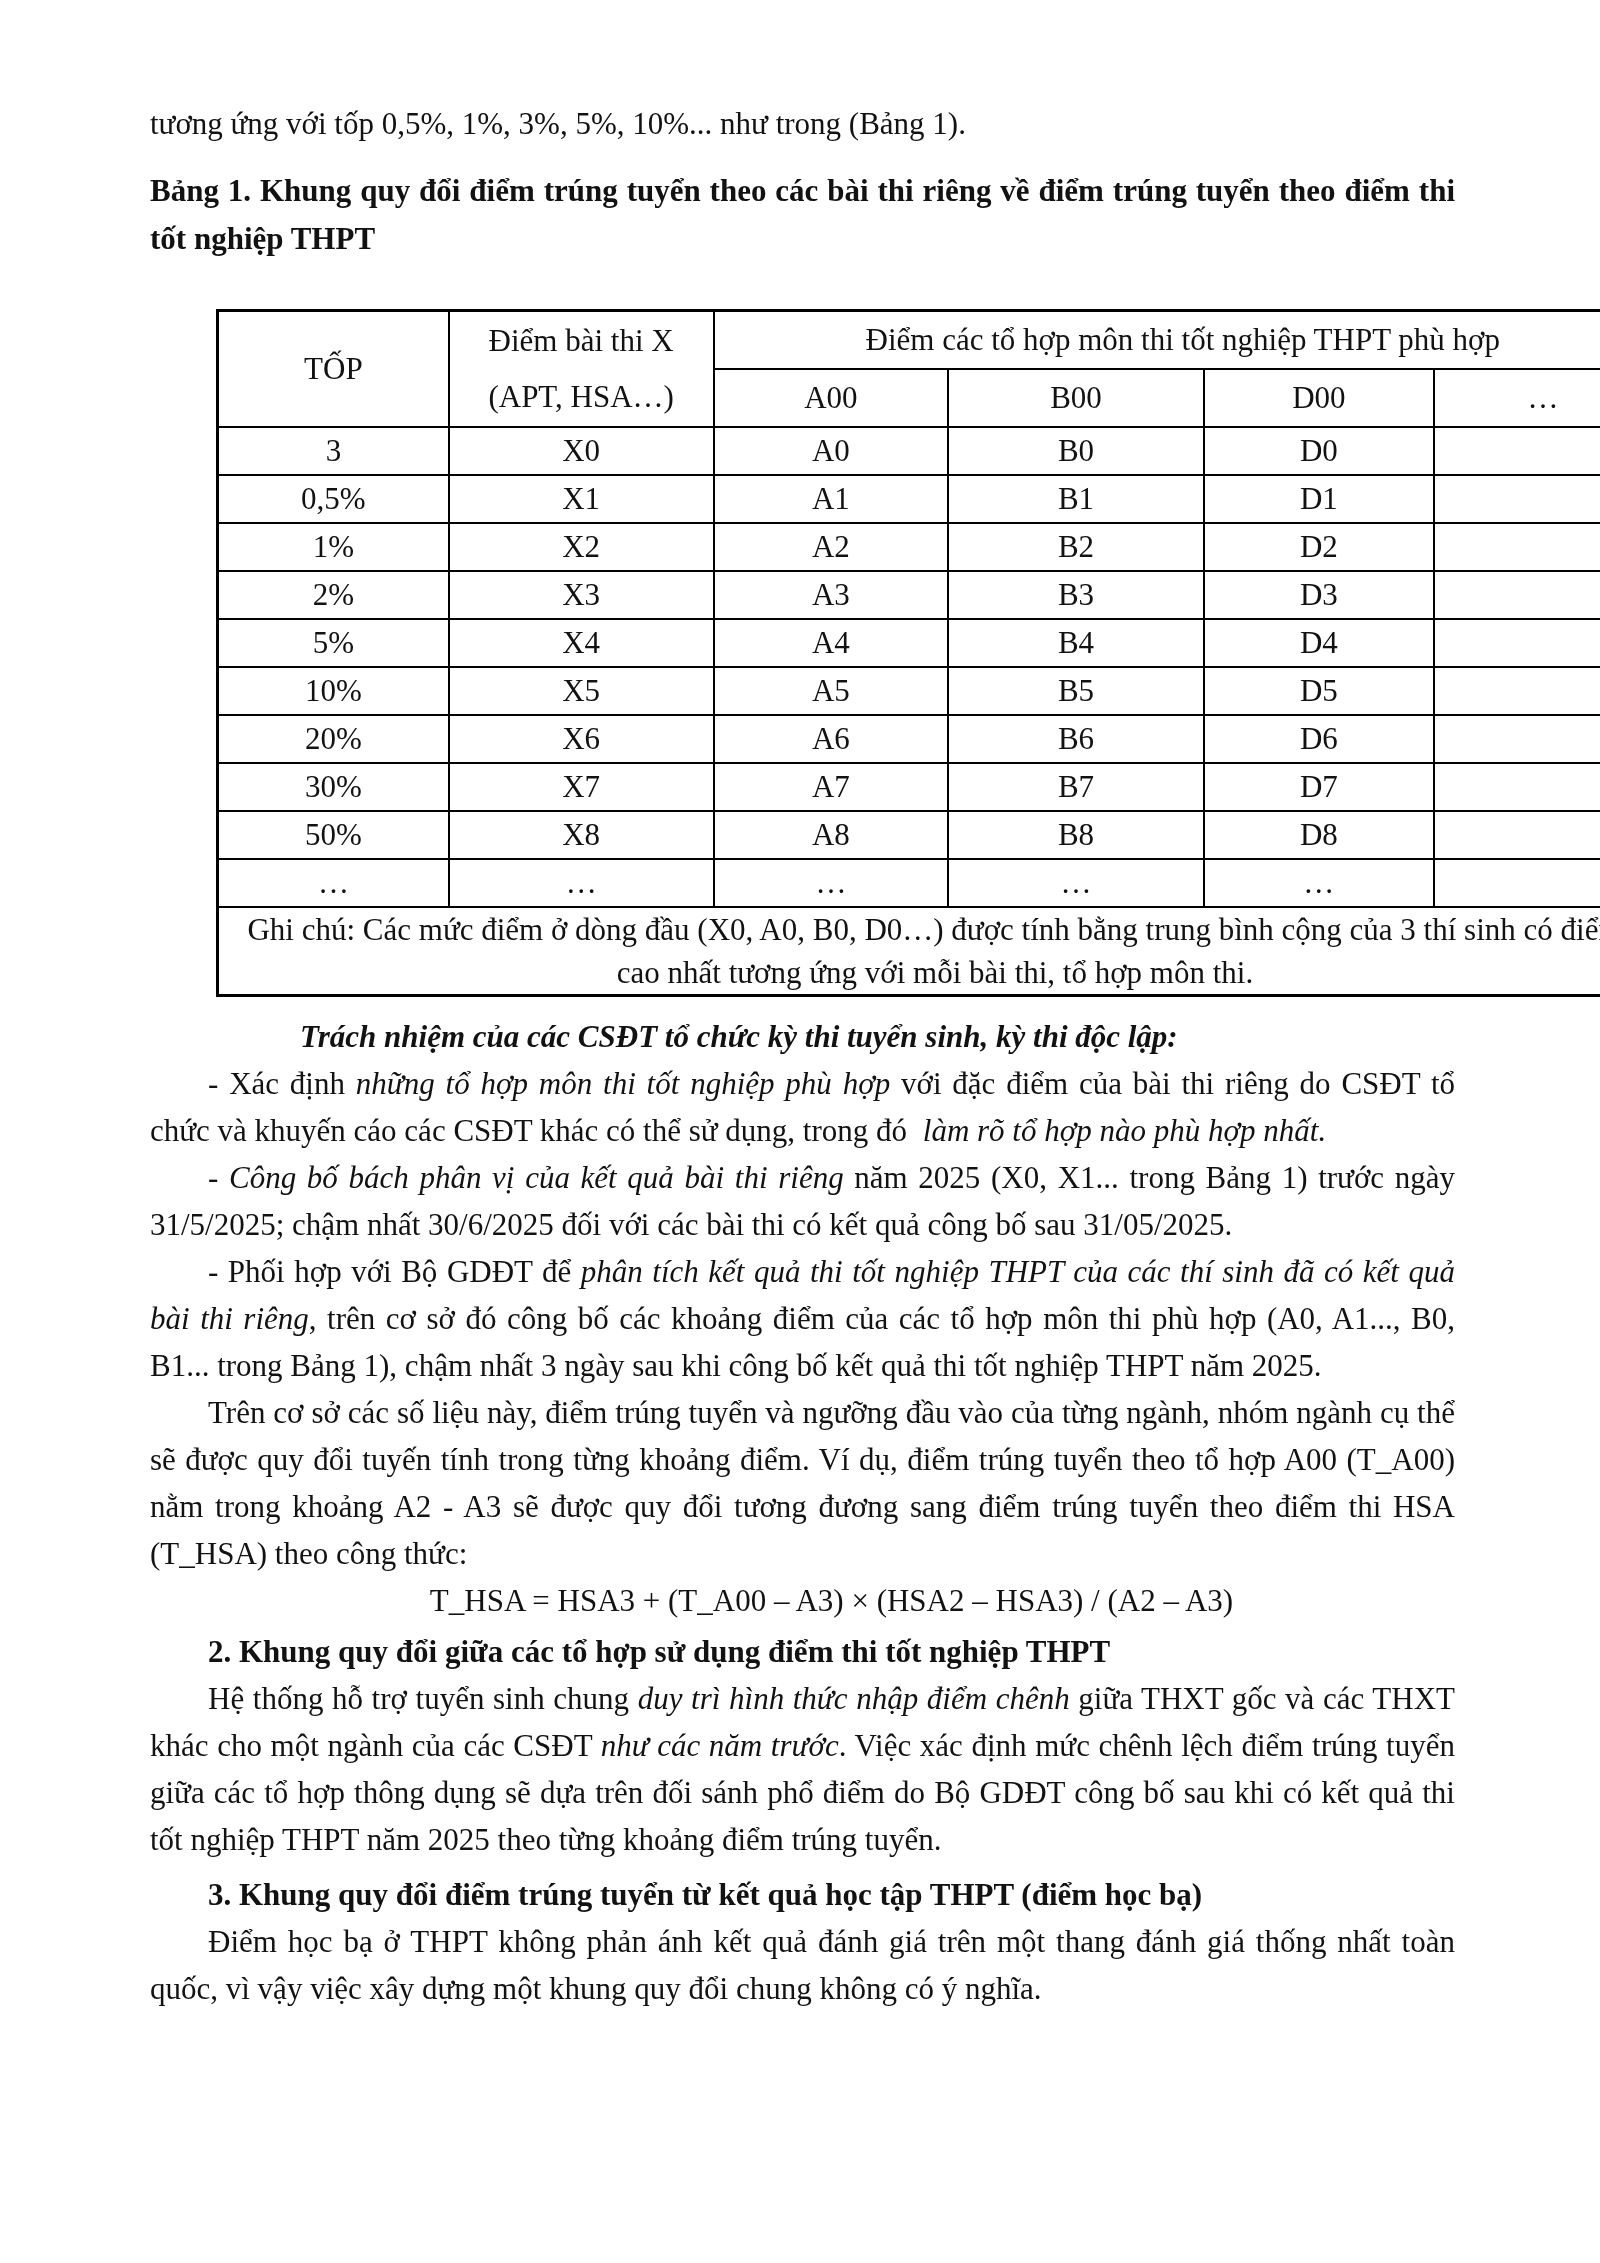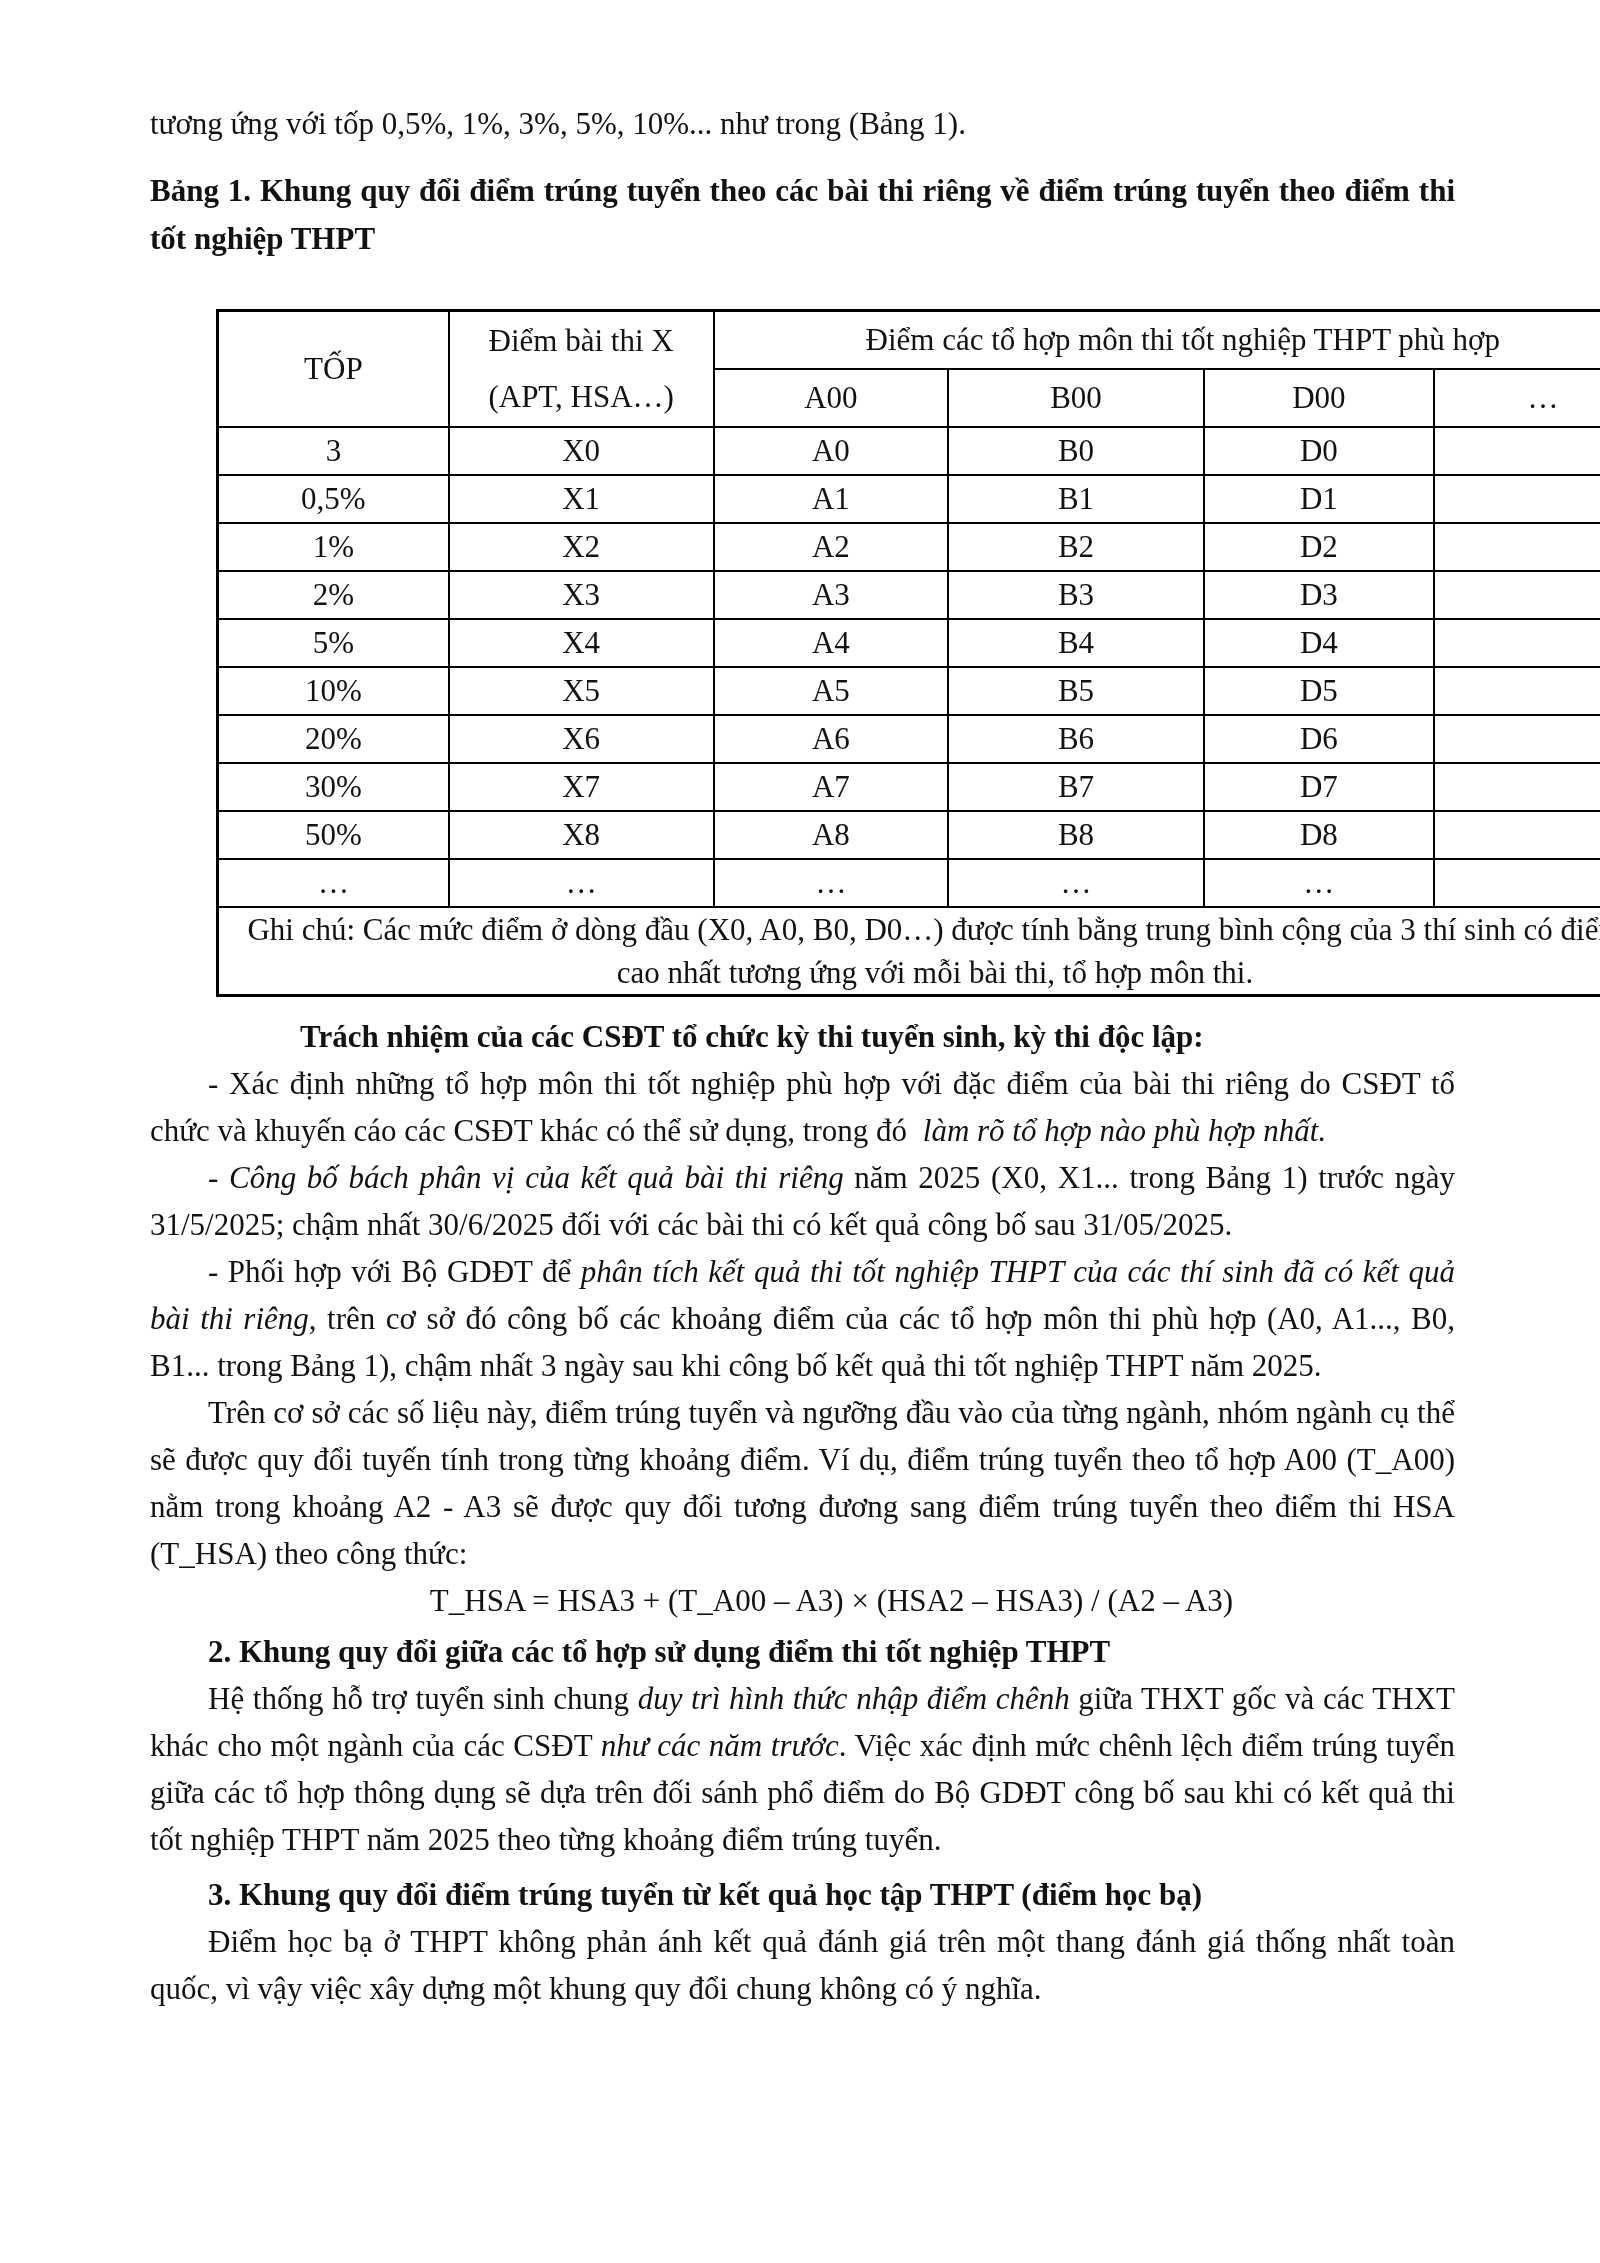--- a/index.html
+++ b/index.html
@@ -40,21 +40,21 @@
   table.conv td { height: 46px; }
   .hdr2line div { line-height: 56px; }
   td.note-cell {
     text-align: left;
     line-height: 43px;
     padding: 5px 10px 7px 10px;
     height: auto;
   }
 
   .resp-heading {
-    font-weight: bold; 
+    font-weight: bold; font-style: italic;
     text-indent: 150px;
     margin-top: 16px;
   }
   .formula { text-indent: 58px; text-align: center; }
   .sec-heading { font-weight: bold; text-indent: 58px; }
   .sec2 { margin-top: 4px; }
   .sec3 { margin-top: 8px; }
 </style>
 </head>
 <body>
@@ -174,21 +174,21 @@
       </tbody>
     <tfoot>
       <tr>
         <td colspan="6" class="note-cell">Ghi chú: Các mức điểm ở dòng đầu (X0, A0, B0, D0…) được tính bằng trung bình cộng của 3 thí sinh có điểm cao nhất tương ứng với mỗi bài thi, tổ hợp môn thi.</td>
       </tr>
     </tfoot>
   </table>
 
   <p class="resp-heading">Trách nhiệm của các CSĐT tổ chức kỳ thi tuyển sinh, kỳ thi độc lập:</p>
 
-  <p class="indent"><span>- Xác định </span><span style="">những tổ hợp môn thi tốt nghiệp phù hợp</span><span> với đặc điểm của bài thi riêng do CSĐT tổ chức và khuyến cáo các CSĐT khác có thể sử dụng, trong đó </span><span style="font-style: italic; margin-left: 8px;">làm rõ tổ hợp nào phù hợp nhất.</span></p>
+  <p class="indent"><span>- Xác định </span><span style="font-style: italic;">những tổ hợp môn thi tốt nghiệp phù hợp</span><span> với đặc điểm của bài thi riêng do CSĐT tổ chức và khuyến cáo các CSĐT khác có thể sử dụng, trong đó </span><span style="font-style: italic; margin-left: 8px;">làm rõ tổ hợp nào phù hợp nhất.</span></p>
   <p class="indent"><span>- </span><span style="font-style: italic;">Công bố bách phân vị của kết quả bài thi riêng</span><span> năm 2025 (X0, X1... trong Bảng 1) trước ngày 31/5/2025; chậm nhất 30/6/2025 đối với các bài thi có kết quả công bố sau 31/05/2025.</span></p>
   <p class="indent"><span>- Phối hợp với Bộ GDĐT để </span><span style="font-style: italic;">phân tích kết quả thi tốt nghiệp THPT của các thí sinh đã có kết quả bài thi riêng</span><span>, trên cơ sở đó công bố các khoảng điểm của các tổ hợp môn thi phù hợp (A0, A1..., B0, B1... trong Bảng 1), chậm nhất 3 ngày sau khi công bố kết quả thi tốt nghiệp THPT năm 2025.</span></p>
   <p class="indent">Trên cơ sở các số liệu này, điểm trúng tuyển và ngưỡng đầu vào của từng ngành, nhóm ngành cụ thể sẽ được quy đổi tuyến tính trong từng khoảng điểm. Ví dụ, điểm trúng tuyển theo tổ hợp A00 (T_A00) nằm trong khoảng A2 - A3 sẽ được quy đổi tương đương sang điểm trúng tuyển theo điểm thi HSA (T_HSA) theo công thức:</p>
 
   <p class="formula">T_HSA = HSA3 + (T_A00 – A3) × (HSA2 – HSA3) / (A2 – A3)</p>
 
   <p class="sec-heading sec2">2. Khung quy đổi giữa các tổ hợp sử dụng điểm thi tốt nghiệp THPT</p>
   <p class="indent"><span>Hệ thống hỗ trợ tuyển sinh chung </span><span style="font-style: italic;">duy trì hình thức nhập điểm chênh</span><span> giữa THXT gốc và các THXT khác cho một ngành của các CSĐT </span><span style="font-style: italic;">như các năm trước</span><span>. Việc xác định mức chênh lệch điểm trúng tuyển giữa các tổ hợp thông dụng sẽ dựa trên đối sánh phổ điểm do Bộ GDĐT công bố sau khi có kết quả thi tốt nghiệp THPT năm 2025 theo từng khoảng điểm trúng tuyển.</span></p>
 
   <p class="sec-heading sec3">3. Khung quy đổi điểm trúng tuyển từ kết quả học tập THPT (điểm học bạ)</p>

